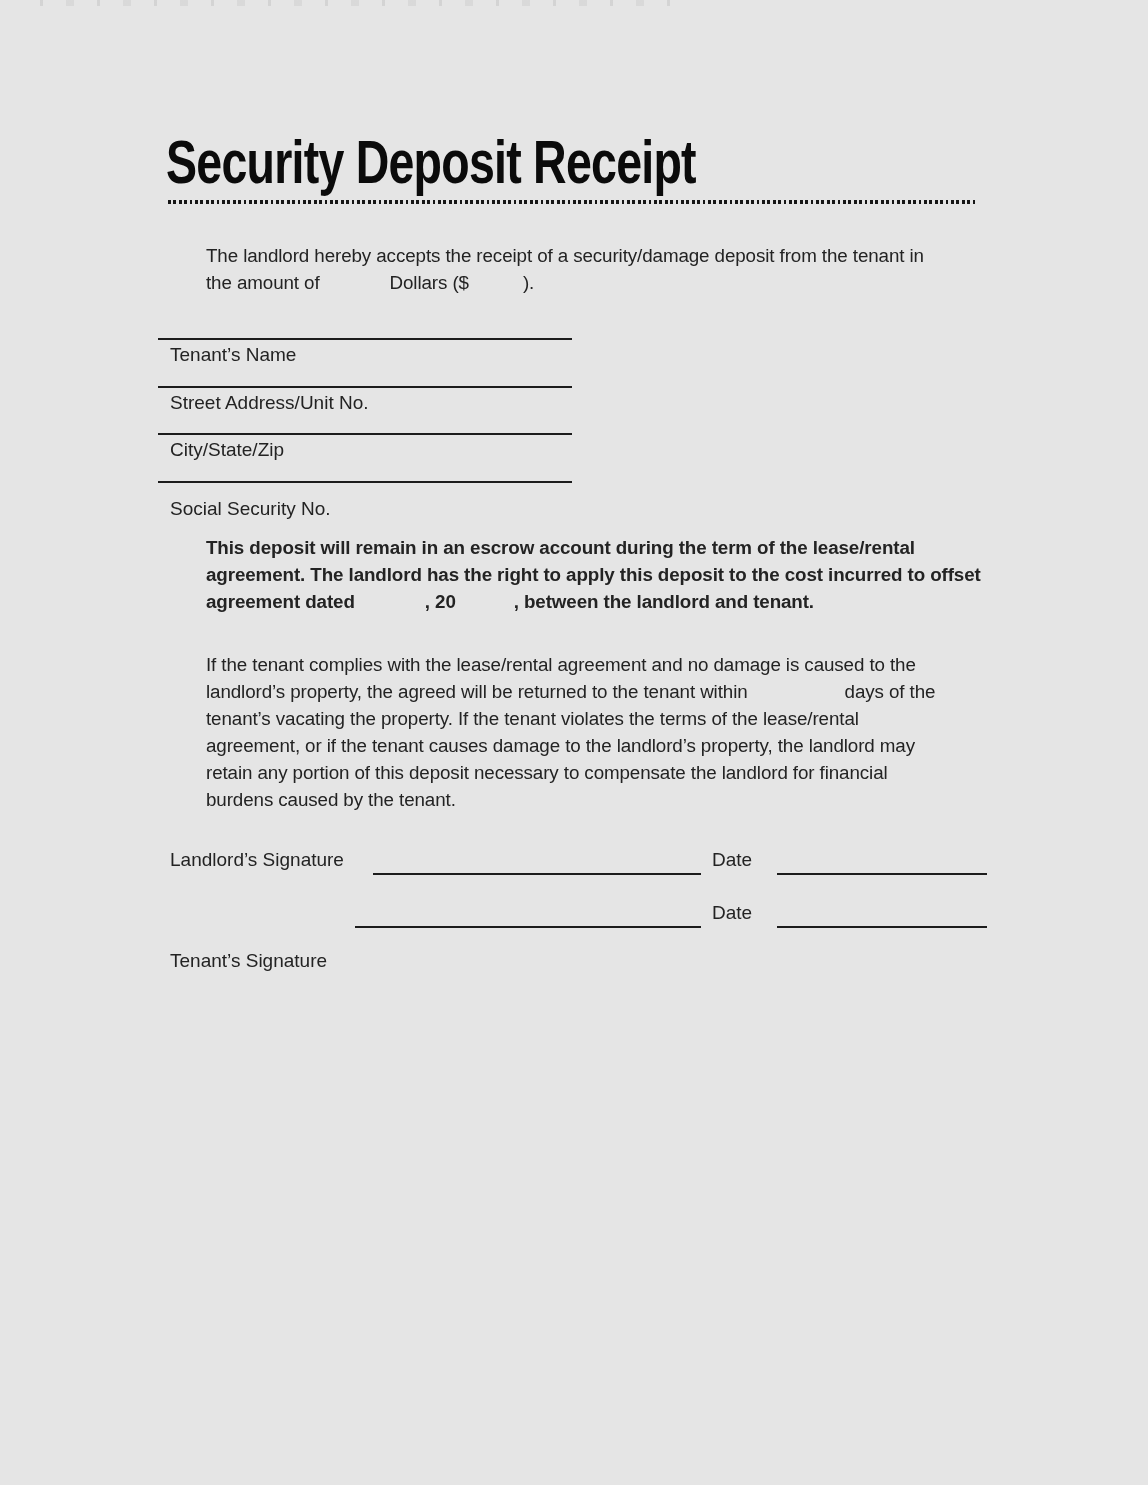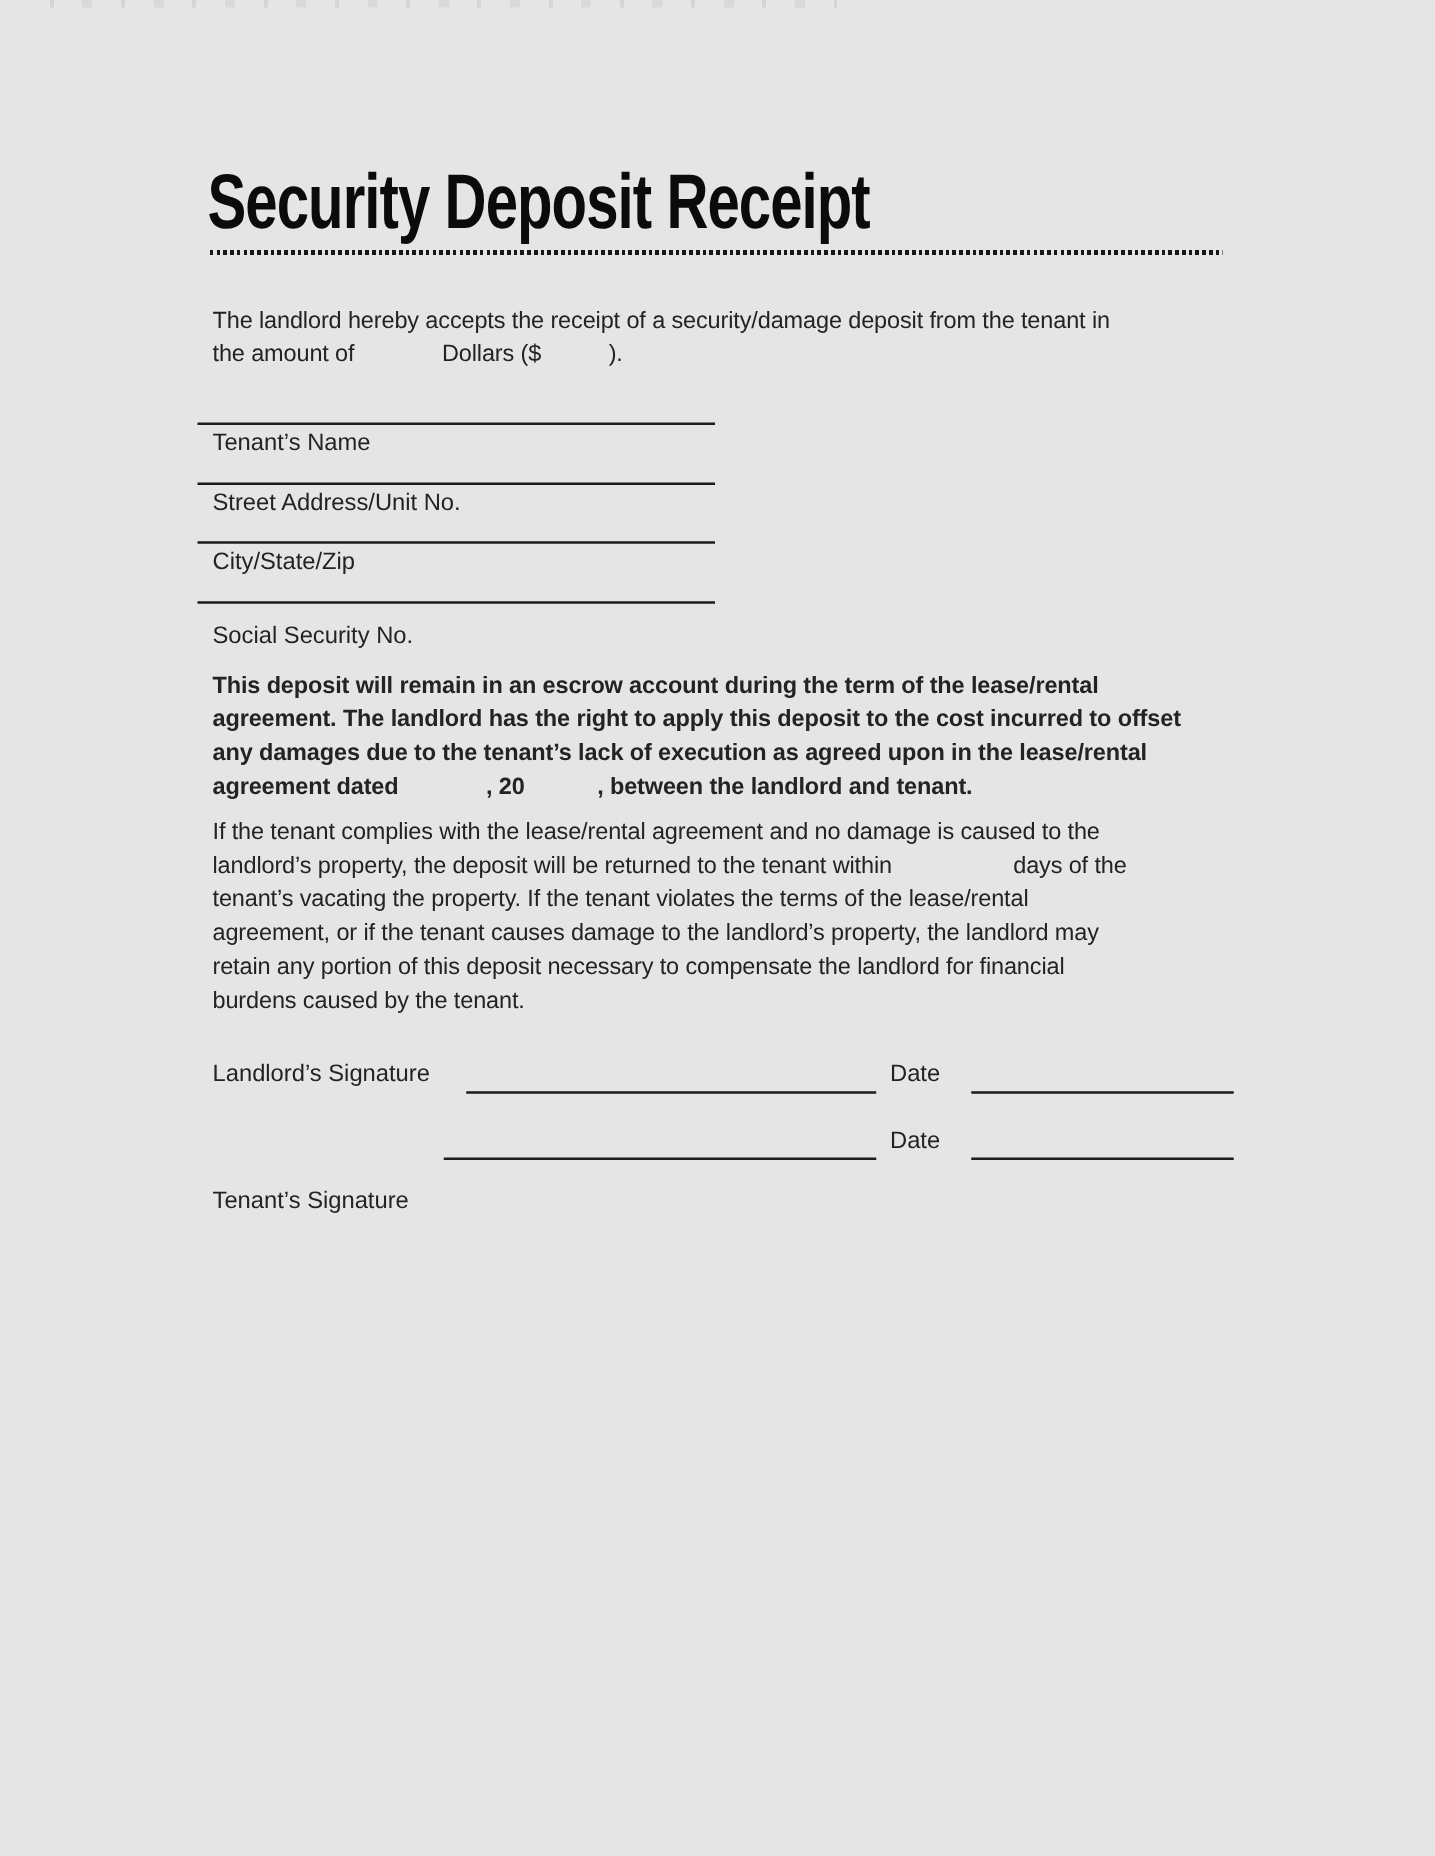--- a/index.html
+++ b/index.html
@@ -42,21 +42,21 @@
     background: repeating-linear-gradient(90deg, #161616 0 2.8px, transparent 2.8px 5.4px);
   }
   .para {
     position: absolute;
     left: 170px;
     font-size: 18.8px;
     line-height: 27px;
     letter-spacing: -0.1px;
     color: #232323;
   }
-  .tline { white-space: nowrap; }
+  .tline { white-space: nowrap; margin-left: 36px; }
   .blank { display: inline-block; height: 1px; vertical-align: baseline; }
   .blank-amount  { width: 70px; }
   .blank-dollars { width: 54px; }
   .blank-date    { width: 70px; }
   .blank-year    { width: 58px; }
   .blank-days    { width: 97px; }
   .p-intro  { top: 242px; }
   .p-escrow { top: 534px; font-weight: bold; }
   .p-return { top: 651px; }
   .field-line {
@@ -139,33 +139,30 @@
   <div class="field-label lb-4">Social Security No.</div>
 
   <div class="para p-escrow">
     <div class="tline">
       <span>This deposit will remain in an escrow account during the term of the lease/rental</span>
     </div>
     <div class="tline">
       <span>agreement. The landlord has the right to apply this deposit to the cost incurred to offset</span>
     </div>
     <div class="tline">
-      <span>any damages due to the tenant’s lack of execution as agreed upon in the lease/rental</span>
-    </div>
-    <div class="tline">
       <span>agreement dated</span><span class="blank blank-date"></span><span>, 20</span><span class="blank blank-year"></span><span>, between the landlord and tenant.</span>
     </div>
   </div>
 
   <div class="para p-return">
     <div class="tline">
       <span>If the tenant complies with the lease/rental agreement and no damage is caused to the</span>
     </div>
     <div class="tline">
-      <span>landlord’s property, the deposit will be returned to the tenant within</span><span class="blank blank-days"></span><span>days of the</span>
+      <span>landlord’s property, the agreed will be returned to the tenant within</span><span class="blank blank-days"></span><span>days of the</span>
     </div>
     <div class="tline">
       <span>tenant’s vacating the property. If the tenant violates the terms of the lease/rental</span>
     </div>
     <div class="tline">
       <span>agreement, or if the tenant causes damage to the landlord’s property, the landlord may</span>
     </div>
     <div class="tline">
       <span>retain any portion of this deposit necessary to compensate the landlord for financial</span>
     </div>

